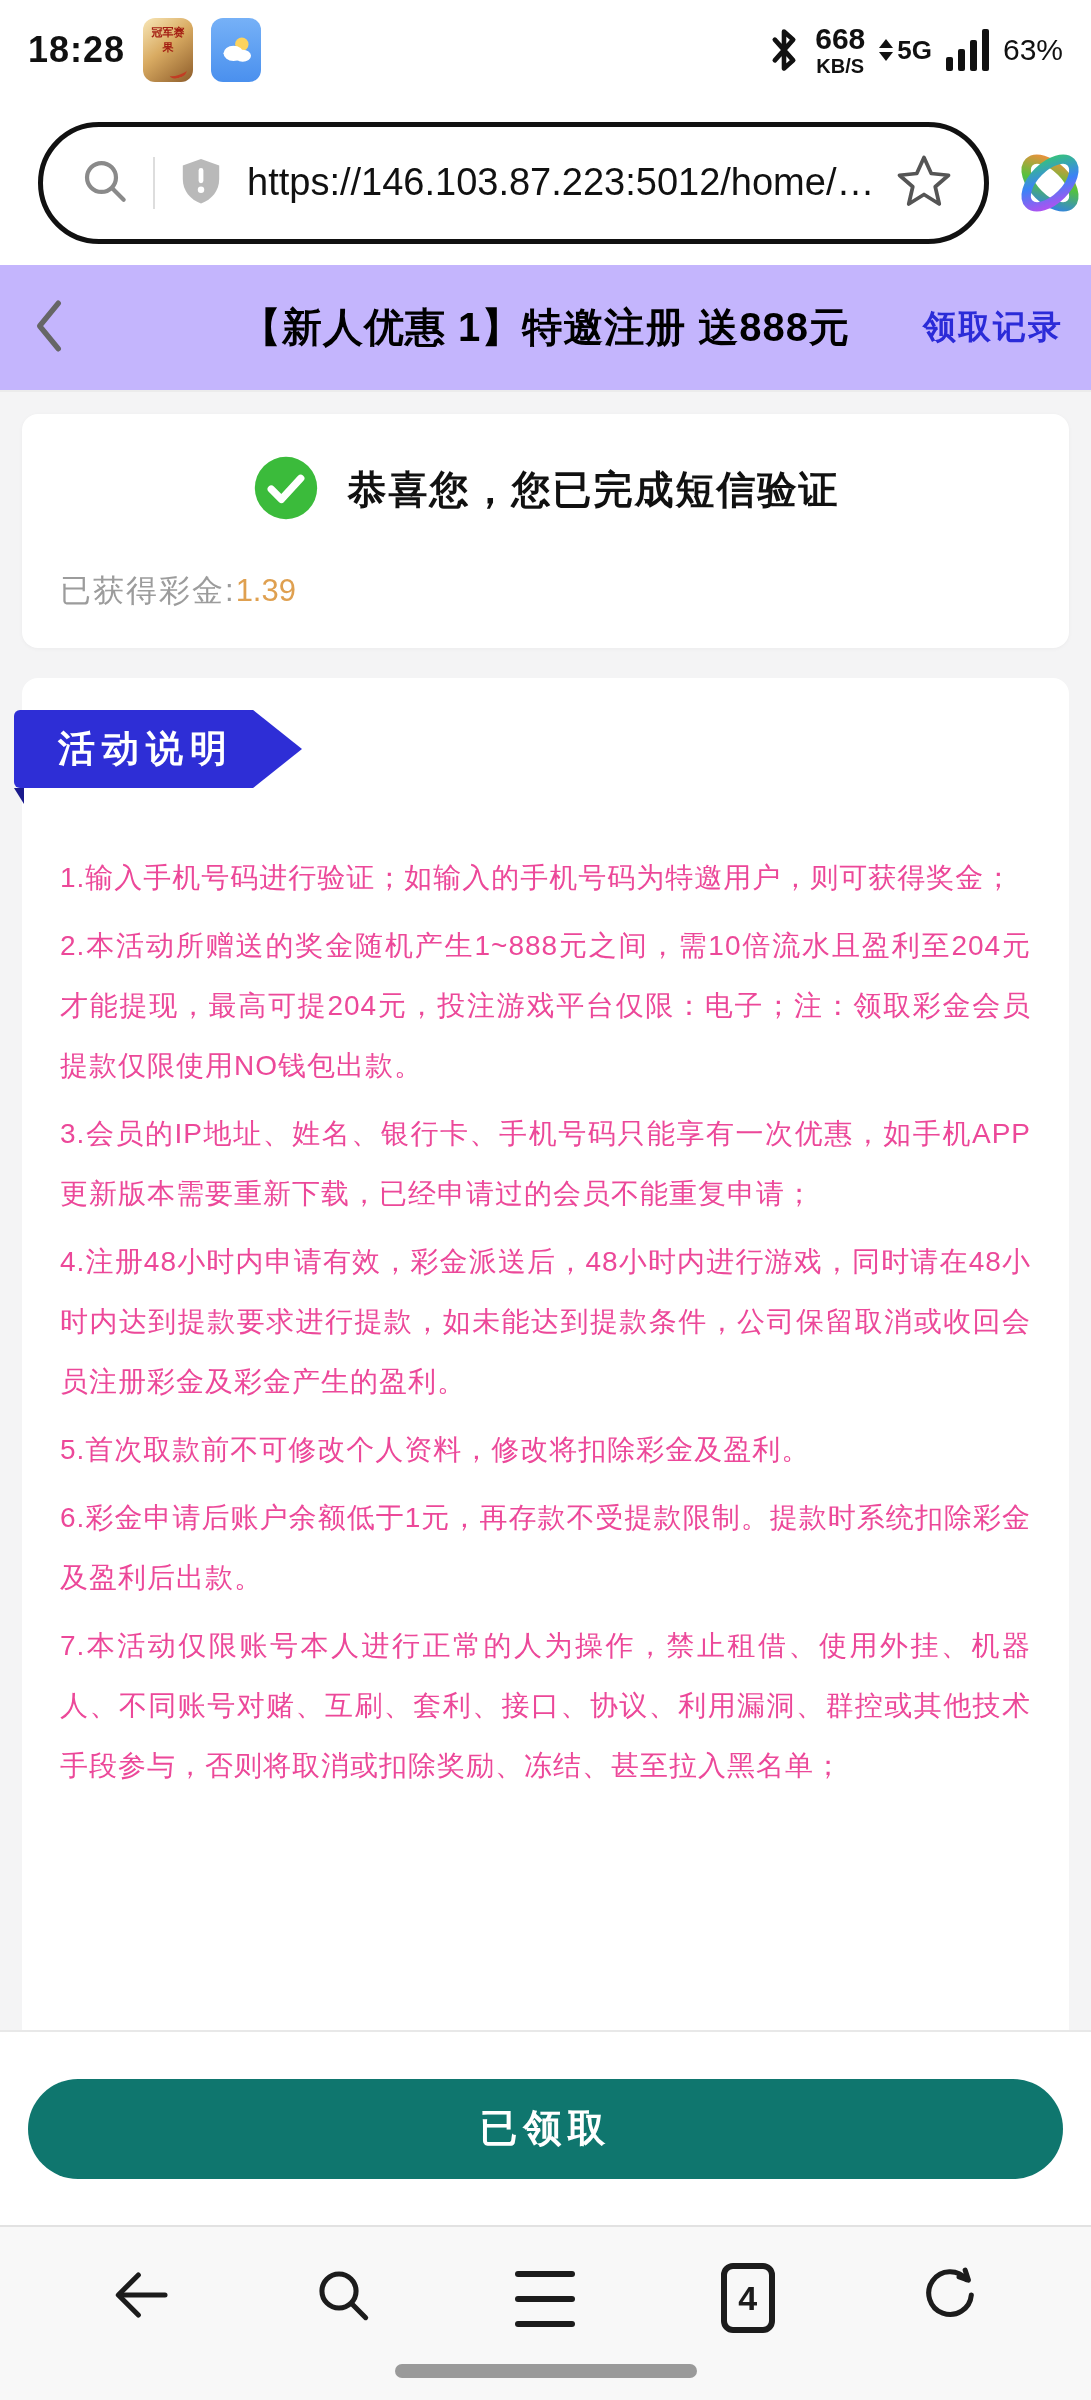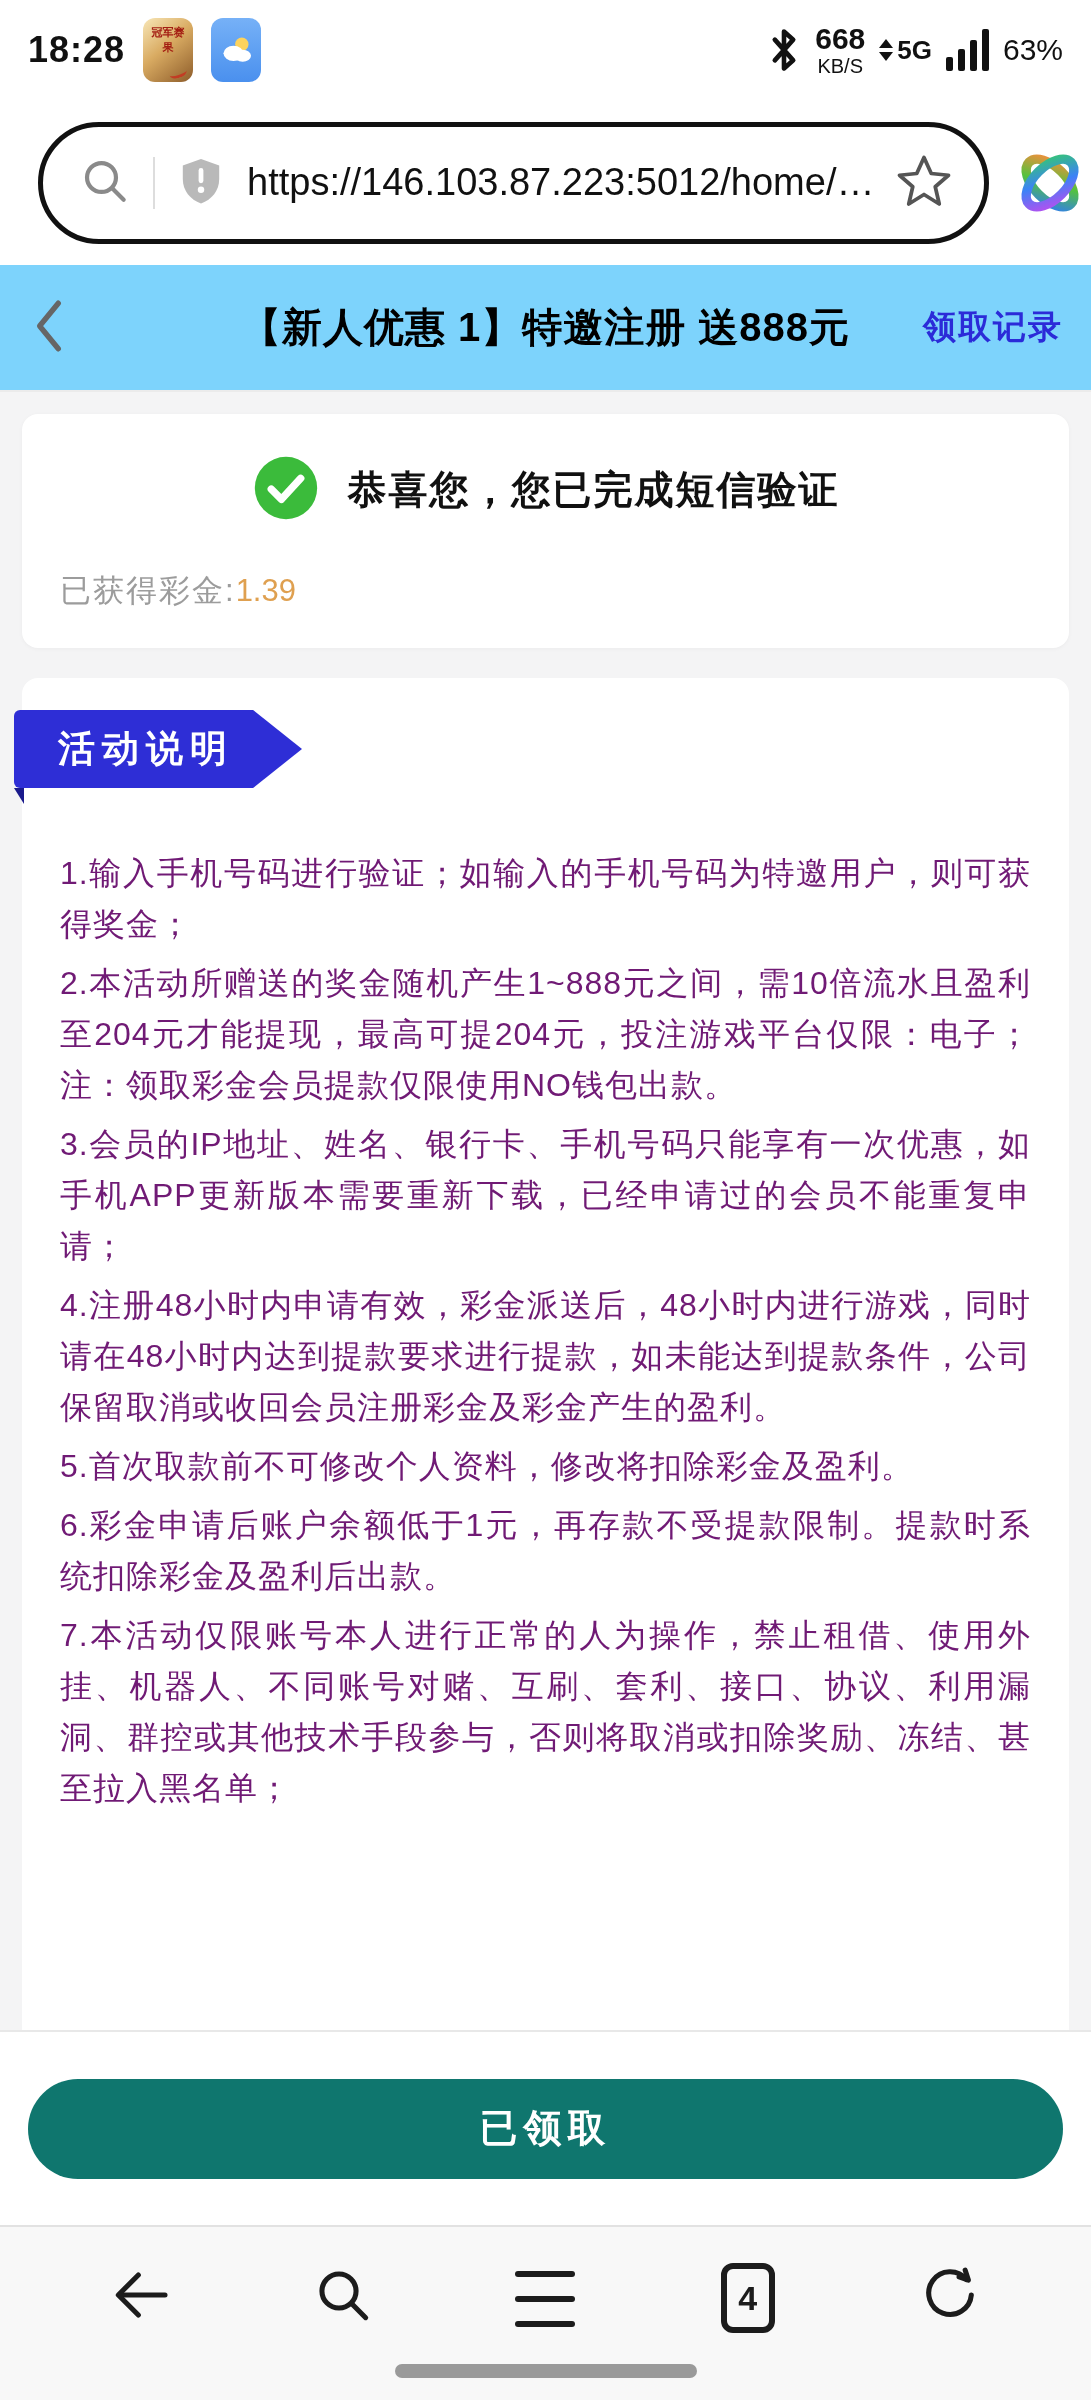--- a/index.html
+++ b/index.html
@@ -16,58 +16,58 @@
   .sb-time { font-size:36px; font-weight:700; color:#111; letter-spacing:1px; }
   .mini-app { width:50px; height:64px; border-radius:12px; position:relative; overflow:hidden; }
   .mini-app.gold { background:linear-gradient(140deg,#f8e7b8 0%,#d9ab62 45%,#8d5c2a 100%); }
   .mini-app.gold .tag { position:absolute; top:7px; left:4px; right:4px; font-size:11px; font-weight:700; color:#a31d12; text-align:center; letter-spacing:0; }
   .mini-app.gold .squig { position:absolute; bottom:4px; right:6px; width:18px; height:10px; border-bottom:3px solid #c23c24; border-radius:50%; transform:rotate(-18deg); }
   .mini-app.weather { background:linear-gradient(180deg,#76b1f7 0%,#4a90ee 100%); display:flex; align-items:center; justify-content:center; }
   .sb-right { margin-left:auto; display:flex; align-items:center; gap:14px; }
   .bt-icon svg { display:block; }
   .speed { display:flex; flex-direction:column; align-items:center; line-height:1; }
   .speed .v { font-size:30px; font-weight:700; }
-  .speed .u { font-size:20px; font-weight:400; margin-top:2px; }
+  .speed .u { font-size:20px; font-weight:700; margin-top:2px; }
   .net { display:flex; align-items:center; gap:4px; }
   .arrs { display:flex; flex-direction:column; gap:4px; align-items:center; }
   .tri-up { width:0;height:0;border-left:7px solid transparent;border-right:7px solid transparent;border-bottom:9px solid #111; }
   .tri-dn { width:0;height:0;border-left:7px solid transparent;border-right:7px solid transparent;border-top:9px solid #111; }
   .net-type { font-size:26px; font-weight:700; }
   .bars { display:flex; align-items:flex-end; gap:5px; height:42px; }
   .bars i { display:block; width:7px; background:#111; border-radius:2px; }
   .battery-pct { font-size:30px; font-weight:400; }
 
   
   .url-row { height:165px; background:#fff; display:flex; align-items:center; padding:0 22px 0 38px; gap:18px; }
   .url-pill { flex:0 0 910px; height:122px; border:5px solid #111; border-radius:62px; display:flex; align-items:center; padding:0 30px 0 34px; gap:20px; background:#fff; }
   .u-div { width:2px; height:52px; background:#ddd; }
   .url-text { flex:1; font-size:38px; color:#111; white-space:nowrap; overflow:hidden; letter-spacing:0; }
   .logo-knot { width:86px; height:86px; }
 
   
-  .page-header { height:127px; background:#7dd3fc; border-bottom:2px solid #ebebeb; display:flex; align-items:center; padding:0 28px; position:relative; }
+  .page-header { height:127px; background:#c4b5fd; border-bottom:2px solid #ebebeb; display:flex; align-items:center; padding:0 28px; position:relative; }
   .hdr-title { position:absolute; left:0; right:0; text-align:center; font-size:40px; font-weight:700; color:#000; letter-spacing:1px; }
   .hdr-link { margin-left:auto; font-size:33px; color:#2b2bd8; font-weight:600; z-index:2; letter-spacing:2px; }
 
   
   .content { height:1638px; background:#f4f4f5; overflow:hidden; }
   .card { background:#fff; border-radius:16px; margin:0 22px; }
   .success-card { margin-top:22px; padding:40px 38px 36px; box-shadow:0 1px 4px rgba(0,0,0,.04); }
   .succ-row { display:flex; align-items:center; justify-content:center; gap:28px; }
   .succ-msg { font-size:39px; font-weight:700; color:#111; letter-spacing:2px; }
   .bonus-row { margin-top:44px; font-size:31px; }
   .bonus-label { color:#9c9c9c; letter-spacing:2px; }
   .bonus-value { color:#dfa050; }
 
   .activity-card { margin-top:30px; position:relative; padding:170px 38px 40px; min-height:1450px; }
   .ribbon { position:absolute; top:32px; left:-8px; height:78px; width:288px; }
   .ribbon .shape { position:absolute; inset:0; background:#2e2ed6; clip-path:polygon(0 0,83% 0,100% 50%,83% 100%,0 100%); border-radius:6px 0 0 6px; display:flex; align-items:center; }
   .ribbon .txt { color:#fff; font-size:37px; font-weight:700; letter-spacing:7px; padding-left:44px; }
   .ribbon .fold { position:absolute; left:0; top:78px; width:0; height:0; border-top:16px solid #1a1a8c; border-left:10px solid transparent; }
-  .rule { font-size:32px; line-height:51px; color:#701a75; text-align:justify; letter-spacing:1px; margin-bottom:8px; }
+  .rule { font-size:28px; line-height:60px; color:#ec4899; text-align:justify; letter-spacing:1px; margin-bottom:8px; }
 
   
   .footer { height:195px; background:#fff; border-top:2px solid #e8e8e8; display:flex; align-items:center; justify-content:center; }
   .claim-btn { width:1035px; height:100px; border:none; border-radius:52px; background:#0f766e; color:#fff; font-size:38px; font-weight:600; letter-spacing:6px; font-family:inherit; }
 
   
   .bottom-nav { height:175px; background:#f8f8f8; border-top:2px solid #e2e2e2; position:relative; display:flex; align-items:flex-start; justify-content:space-around; padding:36px 40px 0; }
   .nav-btn { width:120px; display:flex; justify-content:center; }
   .burger { display:flex; flex-direction:column; gap:19px; padding-top:8px; }
   .burger i { display:block; width:60px; height:6px; background:#1c1c1c; border-radius:3px; }

